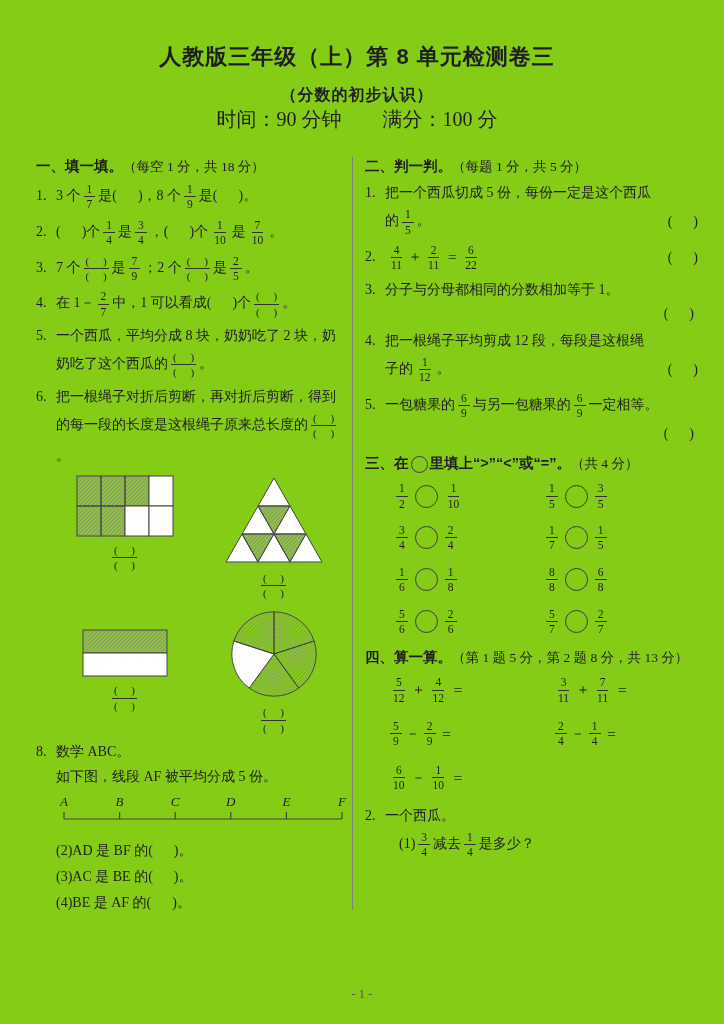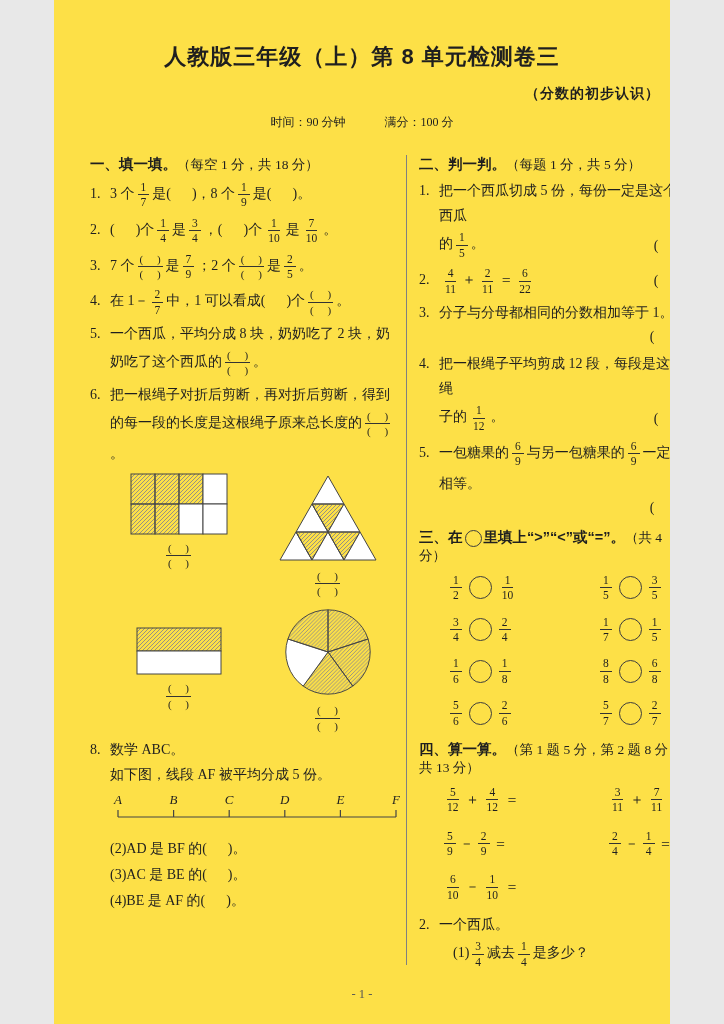--- a/index.html
+++ b/index.html
@@ -1,31 +1,31 @@
 <!DOCTYPE html>
 <html><head>
 <meta charset="utf-8">
 <style>
   * { margin:0; padding:0; box-sizing:border-box; }
   html,body { background:#e8e8e8; }
   .page {
-    width:616px; height:1024px; margin:0 auto; background:#fde047;
+    width:724px; height:1024px; margin:0 auto; background:#84cc16;
     font-family:"Liberation Serif", serif; color:#1f1f1f;
-    padding:42px 10px 0 10px; position:relative; overflow:hidden;
+    padding:42px 20px 0 10px; position:relative; overflow:hidden;
   }
   
   .title {
     text-align:center; font-family:"Liberation Sans", sans-serif;
     font-weight:bold; font-size:22px; letter-spacing:1px;
   }
   .subtitle {
-    text-align:right; font-weight:bold; font-size:14px; margin-top:13px;
+    text-align:center; font-weight:bold; font-size:16px; margin-top:13px;
     letter-spacing:1px;
   }
-  .timeline { text-align:center; font-size:12px; margin-top:11px; }
+  .timeline { text-align:center; font-size:20px; }
   .timeline span { margin:0 18px; }
   
   .columns { display:flex; margin-top:20px; align-items:stretch; }
   .col-left  { width:342px; padding:2px 4px 0 26px; }
   .col-divider { width:0; border-right:1px solid #808080; margin:4px 0 8px 0; }
   .col-right { flex:1; padding:2px 6px 0 12px; }
   
   .sec-head { font-size:14.5px; margin:2px 0 4px 0; }
   .sec-head .hd { font-family:"Liberation Sans", sans-serif; font-weight:bold; }
   .sec-head .nt { font-size:13.5px; }

